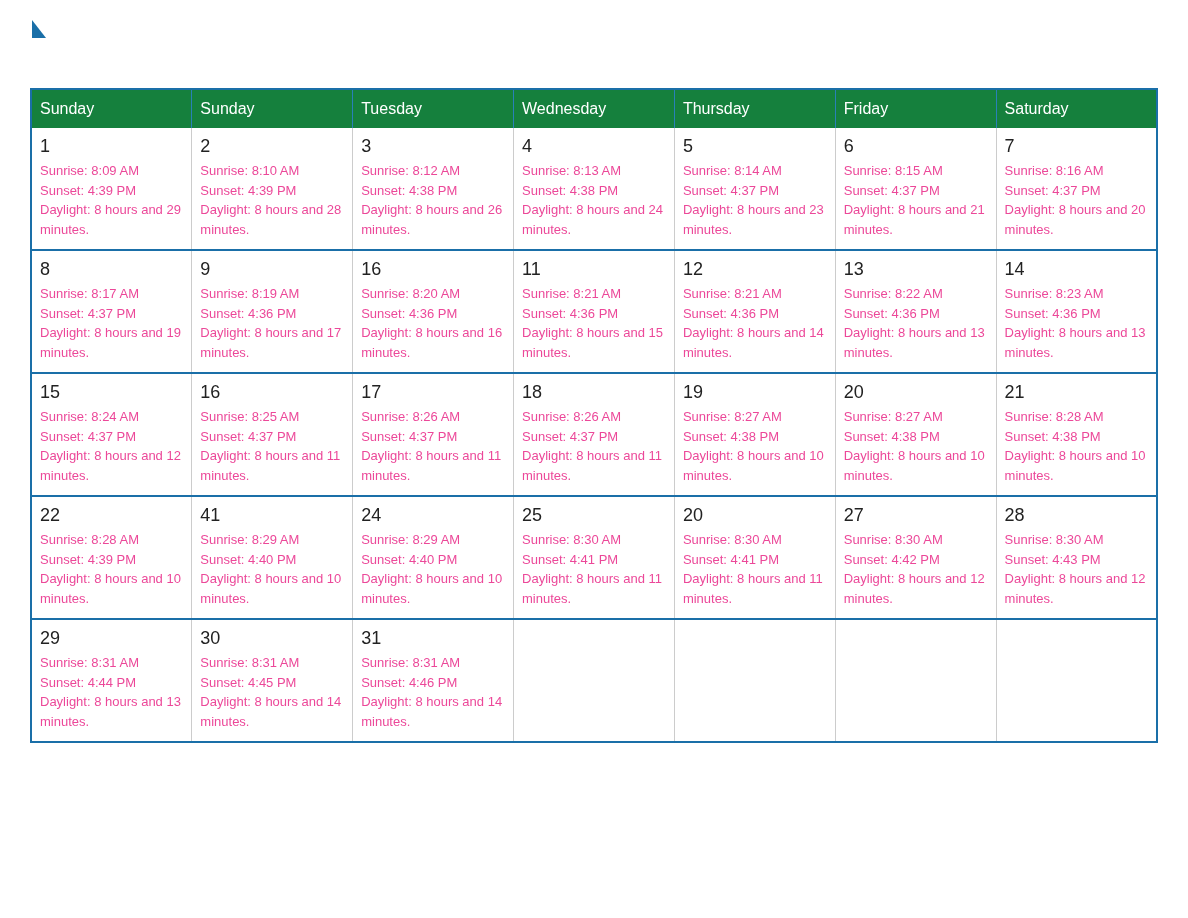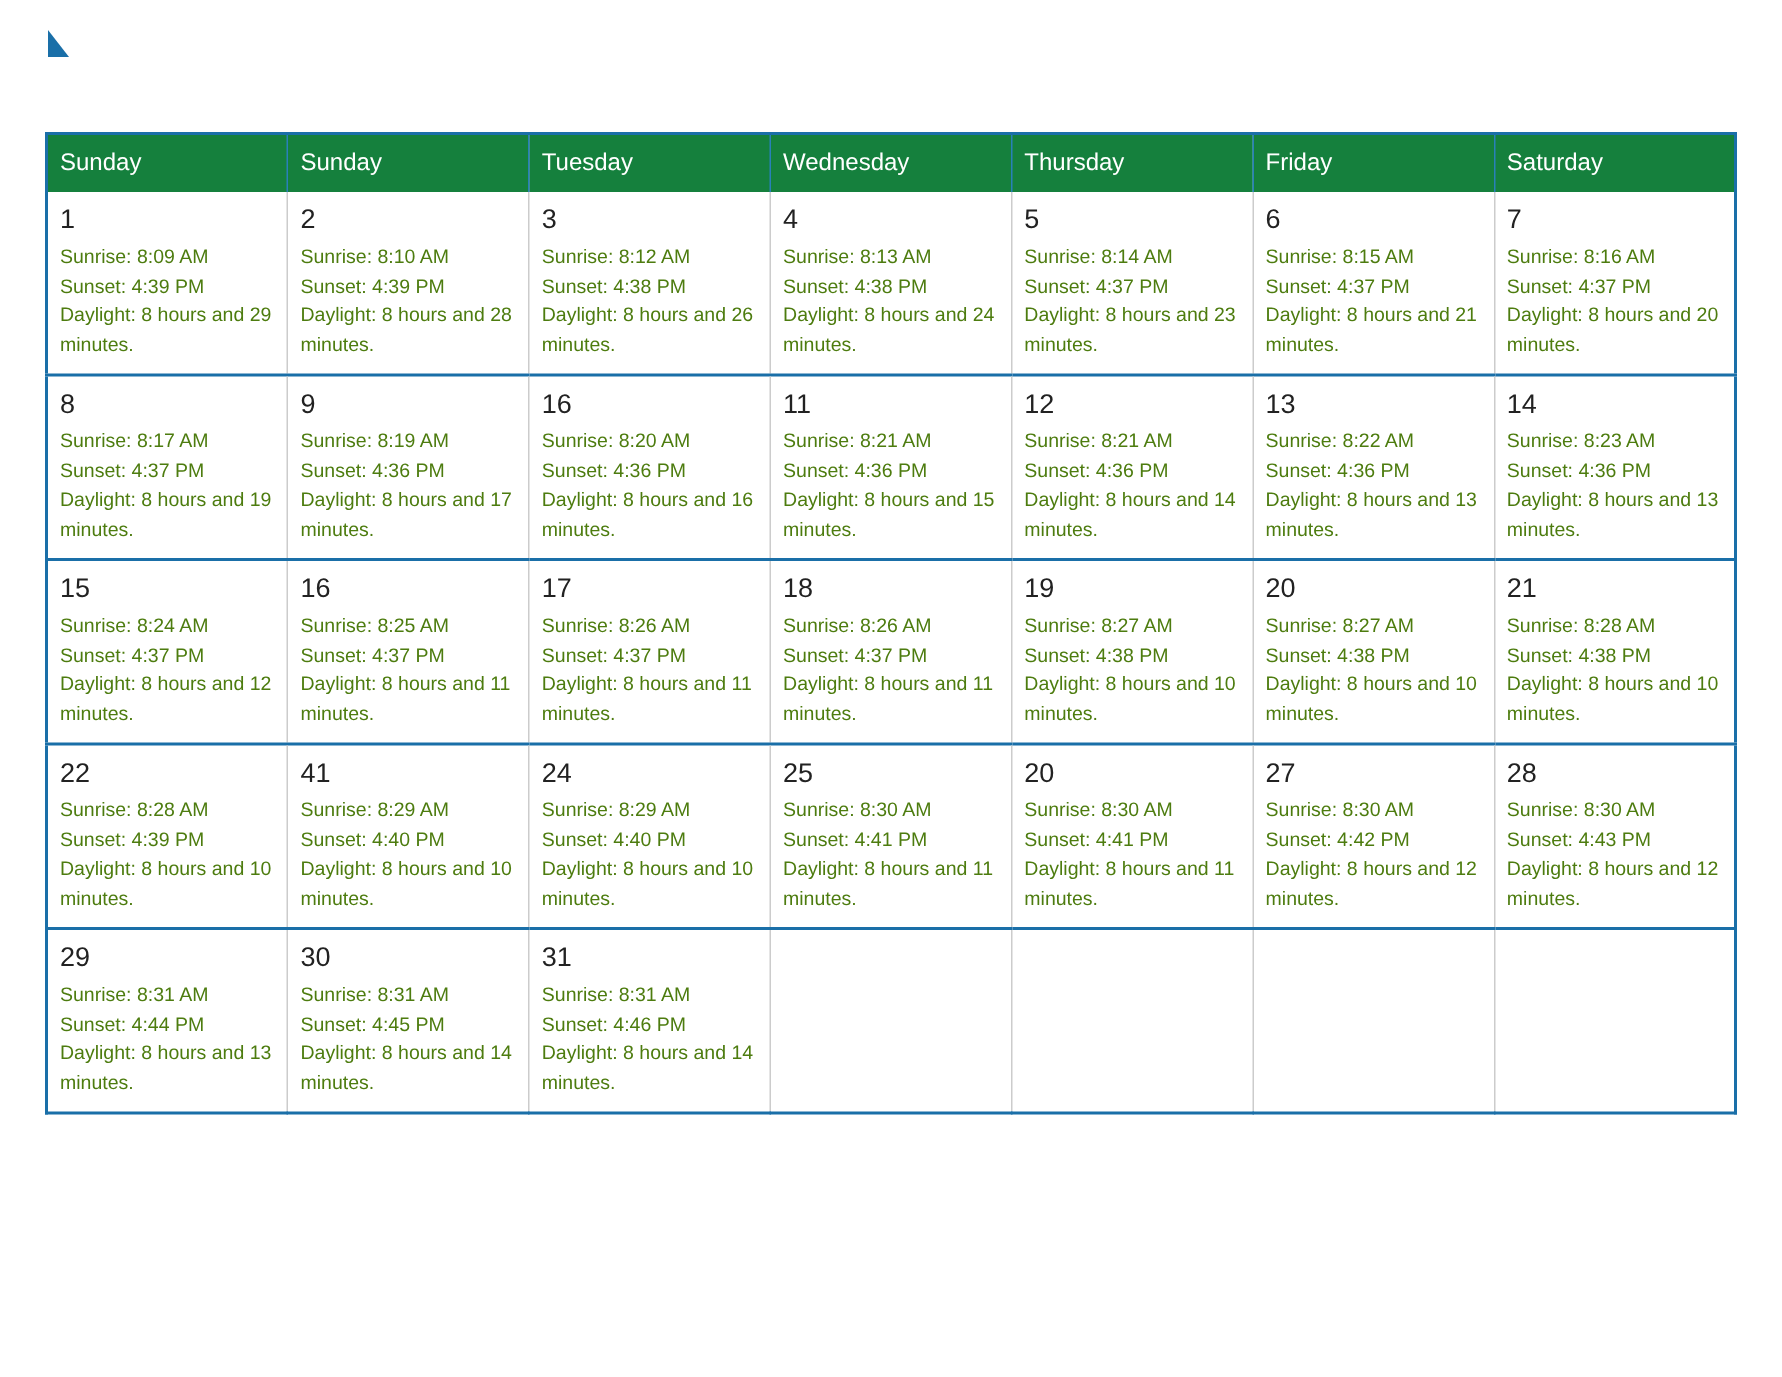--- a/index.html
+++ b/index.html
@@ -62,21 +62,21 @@
     .calendar tr:last-child td { border-bottom: none; margin-top: 33px; }
     .day-number {
       font-size: 18px;
       color: #222;
       font-weight: normal;
       display: block;
       margin-bottom: 4px;
     }
     .day-info {
       font-size: 13px;
-      color: #4d7c0f;
+      color: #ec4899;
       line-height: 1.5;
       text-align: right;
     }
     .empty-cell {
       background: #fff;
     }
     .logo-row {
       display: flex;
       align-items: center;
     }

